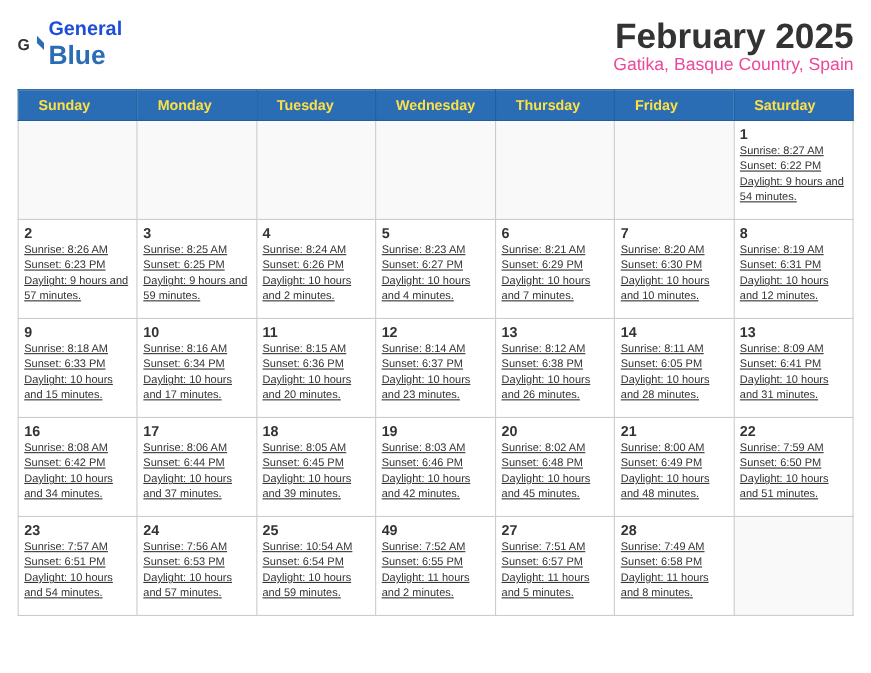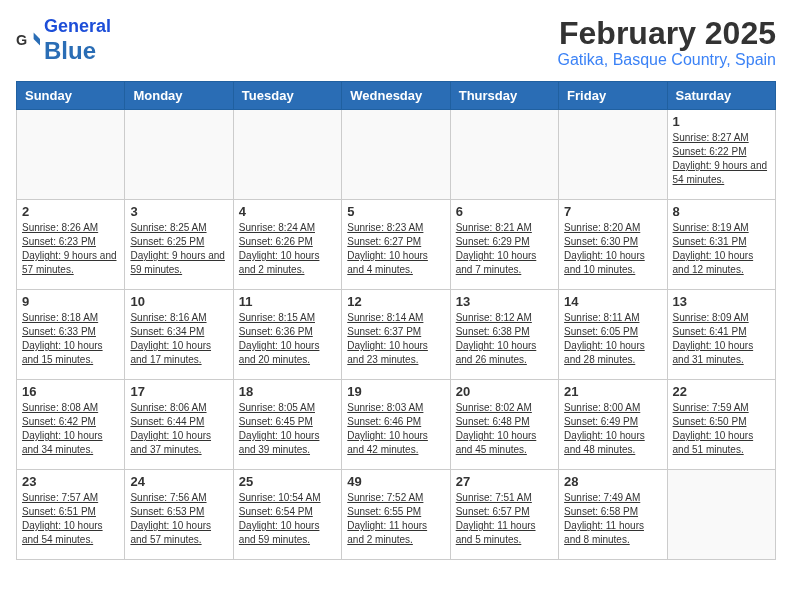--- a/index.html
+++ b/index.html
@@ -31,33 +31,33 @@
     }
     .title-area h1 {
       font-size: 32px;
       font-weight: bold;
       color: #333;
       line-height: 1.1;
     }
     .title-area h2 {
       font-size: 16px;
       font-weight: normal;
-      color: #3b82f6;
+      color: #ec4899;
     }
     .calendar {
       width: 100%;
       border-collapse: collapse;
       border: 1px solid #ccc;
     }
     .calendar th {
       background-color: #2a6db5;
-      color: #ffffff;
+      color: #fde047;
       font-size: 13px;
       font-weight: bold;
-      padding: 6px 8px;
+      padding: 6px 18px;
       text-align: left;
       border: 1px solid #2060a0;
     }
     .calendar td {
       width: calc(100% / 7);
       vertical-align: top;
       padding: 4px 5px;
       border: 1px solid #ccc;
       min-height: 80px;
       font-size: 10.5px;

